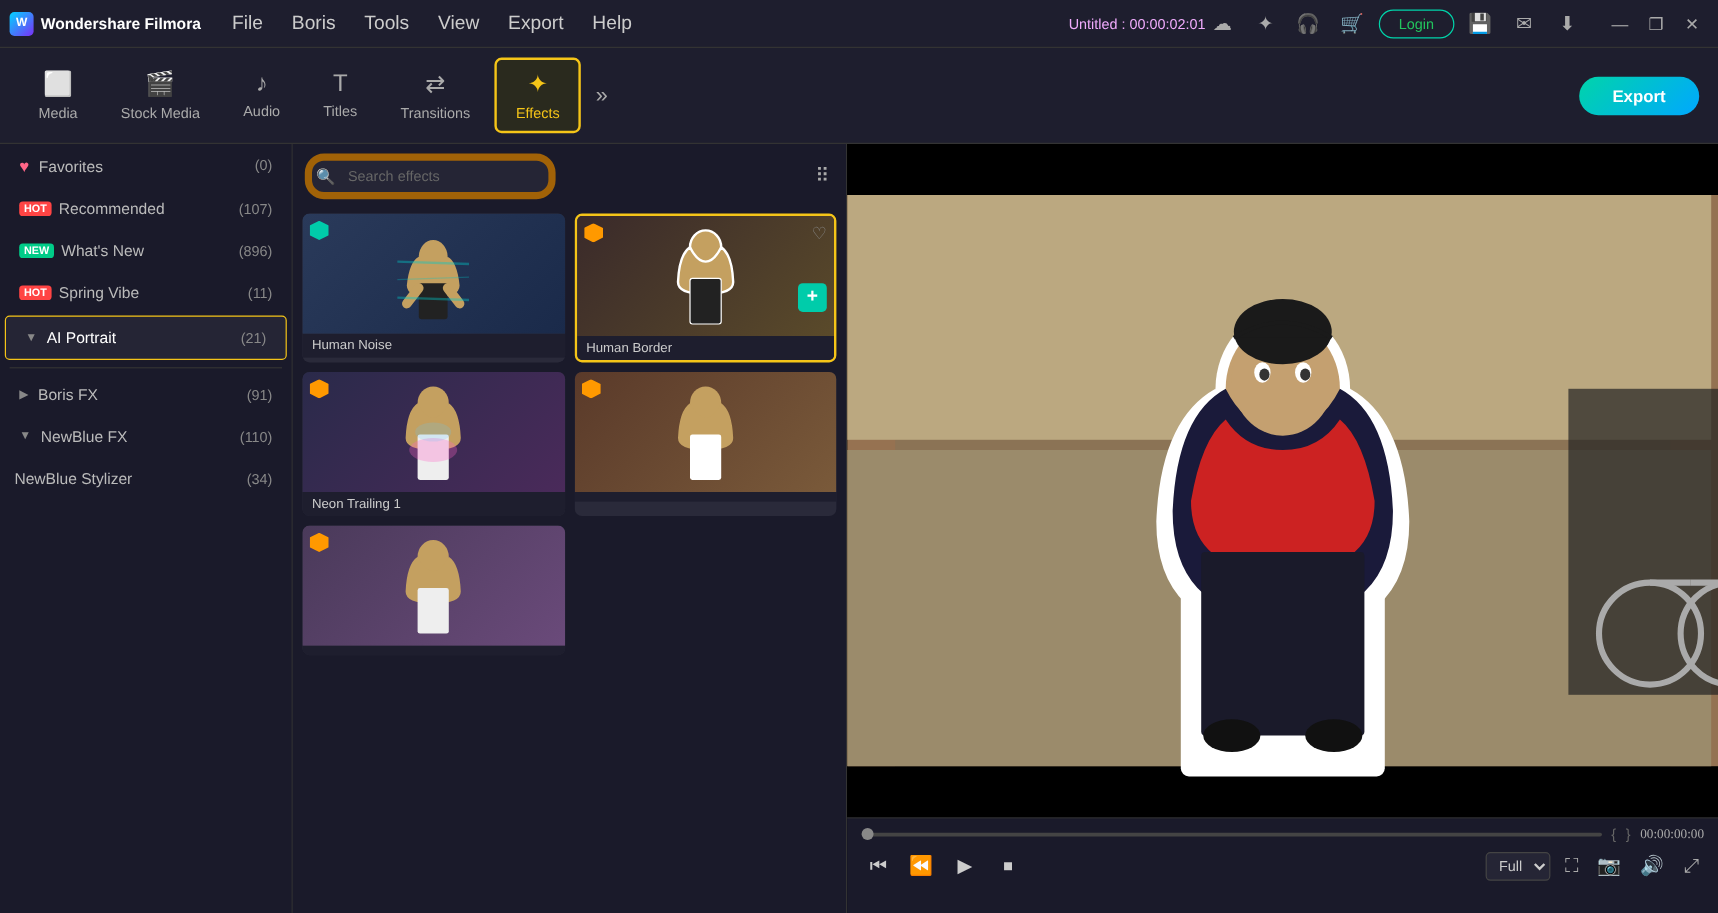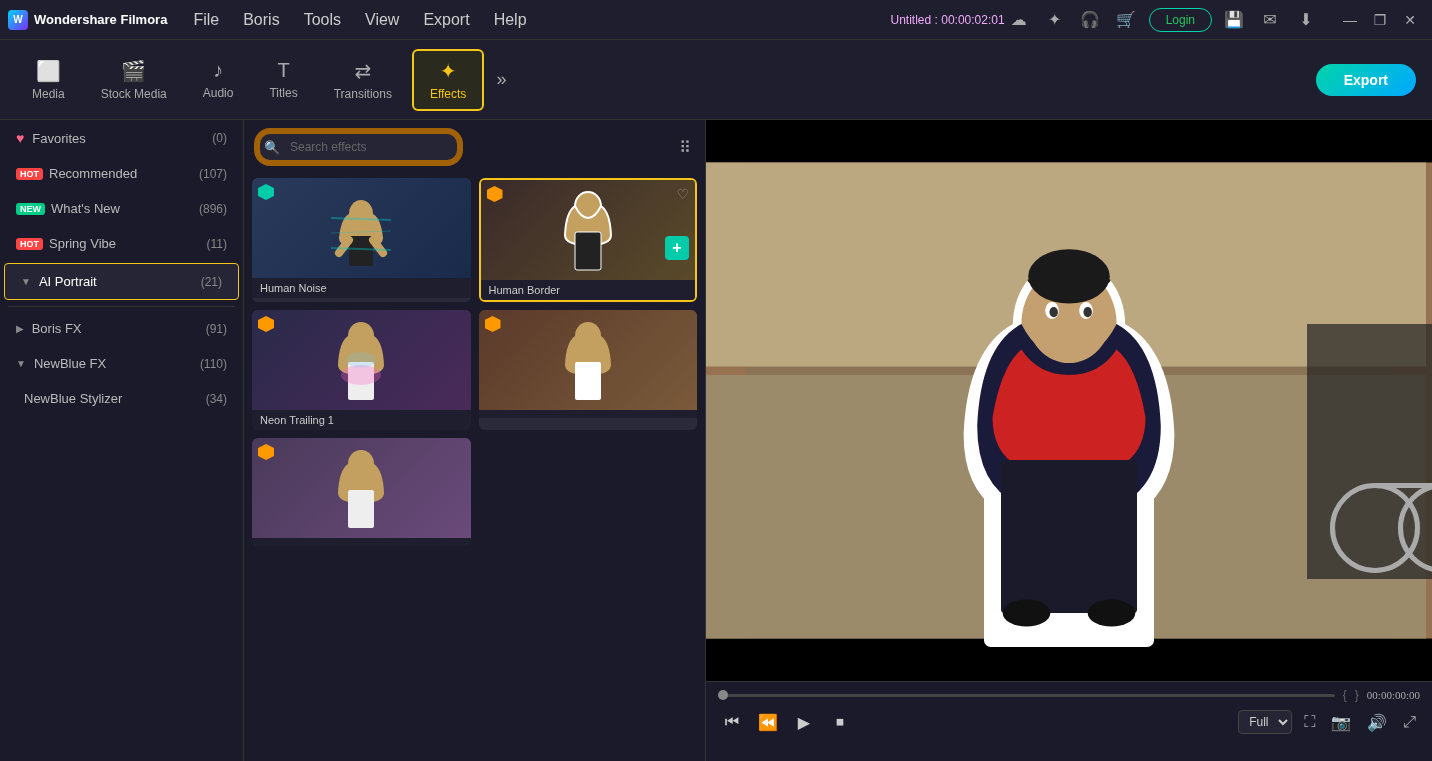--- a/index.html
+++ b/index.html
@@ -513,21 +513,21 @@
       <span class="s-label">Boris FX</span>
       <span class="s-count">(91)</span>
     </div>
 
     <div class="sidebar-item">
       <span class="s-chevron">▼</span>
       <span class="s-label">NewBlue FX</span>
       <span class="s-count">(110)</span>
     </div>
 
-    <div class="sidebar-item" style="padding-left:24px">
+    <div class="sidebar-item" style="padding-left:12px">
       <span class="s-label">NewBlue Stylizer</span>
       <span class="s-count">(34)</span>
     </div>
   </div>
 
   <div id="effects-panel">
     <div id="search-bar">
       <div class="search-container">
         <span class="s-icon-inside">🔍</span>
         <input id="search-input" type="text" placeholder="Search effects" style="">

